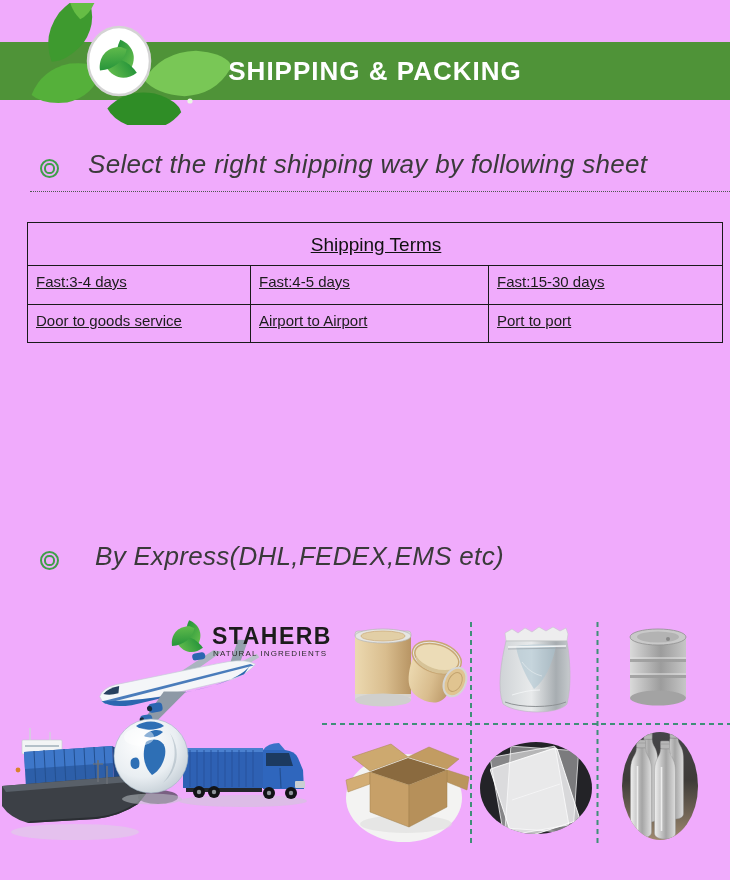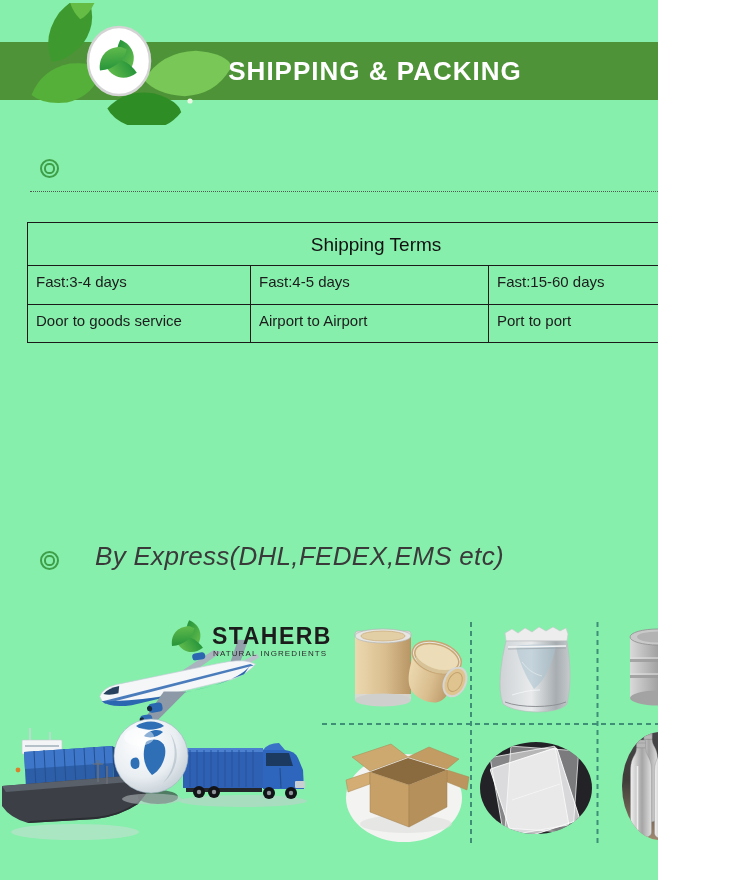--- a/index.html
+++ b/index.html
@@ -1,16 +1,16 @@
 <!DOCTYPE html>
 <html><head>
 <meta charset="utf-8">
 <style>
   html,body{margin:0;padding:0;background:#ffffff;}
-  #page{position:relative;width:658px;height:880px;background:#86efac;overflow:hidden;
+  #page{position:relative;width:730px;height:880px;background:#f0abfc;overflow:hidden;
         font-family:"Liberation Sans", sans-serif;color:#1c1c1c;}
 
   
   #banner{position:absolute;left:0;top:42px;width:750px;height:58px;background:#4f9338;
           display:flex;align-items:center;justify-content:center;}
   #banner .banner-title{color:#ffffff;font-weight:bold;font-size:26px;letter-spacing:1px;}
 
   #logo-svg{position:absolute;left:18px;top:3px;z-index:5;}
 
   
@@ -20,21 +20,21 @@
                letter-spacing:0.3px;white-space:nowrap;}
   #bullet1{left:40px;top:159px;}
   #heading1{left:88px;top:149px;}
   #dotted-rule{position:absolute;left:30px;top:191px;width:716px;border-top:1.5px dotted #4e5a50;}
   #bullet2{left:40px;top:551px;}
   #heading2{left:95px;top:541px;}
 
   
   #shipping-table{position:absolute;left:27px;top:222px;width:695px;border-collapse:collapse;
                   table-layout:fixed;font-size:15px;color:#1c1c1c;}
-  #shipping-table td{border:1px solid #1a1a1a;vertical-align:top;padding:7px 6px 0 8px;line-height:1.15;}
+  #shipping-table td{border:1px solid #1a1a1a;vertical-align:top;padding:7px 6px 0 8px;line-height:1.15;text-decoration:underline;}
   #shipping-table td.t-title{text-align:center;font-size:19px;padding-top:11px;color:#111;}
   tr.h43{height:43px;} tr.h38{height:38px;} tr.h39{height:39px;} tr.h35{height:35px;}
 
   
   #bottom-svg{position:absolute;left:0;top:600px;}
 </style>
 </head>
 <body>
 
 <div id="page">
@@ -104,36 +104,37 @@
       <path transform="translate(58,14) rotate(-62) scale(0.8)" d="M0,6 Q8,-20 36,-28 Q60,-32 68,-23 Q62,3 36,11 Q12,15 0,6 Z" fill="#66bd45"></path>
       <path transform="translate(92,100) rotate(26)" d="M0,6 Q8,-20 36,-28 Q60,-32 68,-23 Q62,3 36,11 Q12,15 0,6 Z" fill="#2f8d26"></path>
       <path transform="translate(128,70) rotate(14) scale(1.2)" d="M0,6 Q8,-20 36,-28 Q60,-32 68,-23 Q62,3 36,11 Q12,15 0,6 Z" fill="#79c756"></path>
       <circle cx="172" cy="98" r="2.6" fill="#eaf6e4"></circle>
     </g>
     <ellipse cx="101" cy="58" rx="31" ry="34" fill="#ffffff" stroke="#d4d4d4" stroke-width="2.5"></ellipse>
     <use href="#knotIcon" transform="translate(101,58) scale(1.25)"></use>
   </svg>
 
   <span id="bullet1" class="bullet"></span>
+  <div id="heading1" class="sec-heading">Select the right shipping way by following sheet</div>
   <div id="dotted-rule"></div>
 
   <table id="shipping-table">
     <colgroup>
         <col style="width:223px">
         <col style="width:238px">
         <col style="width:234px">
       </colgroup>
     <tbody>
         <tr class="h43">
           <td class="t-title" colspan="3">Shipping Terms</td>
         </tr>
     <tr class="h39">
       <td>Fast:3-4 days</td>
       <td>Fast:4-5 days</td>
-      <td>Fast:15-60 days</td>
+      <td>Fast:15-30 days</td>
     </tr>
     <tr class="h38">
       <td>Door to goods service</td>
       <td>Airport to Airport</td>
       <td>Port to port</td>
     </tr>
   </tbody>
     </table>
 
   <span id="bullet2" class="bullet"></span>

